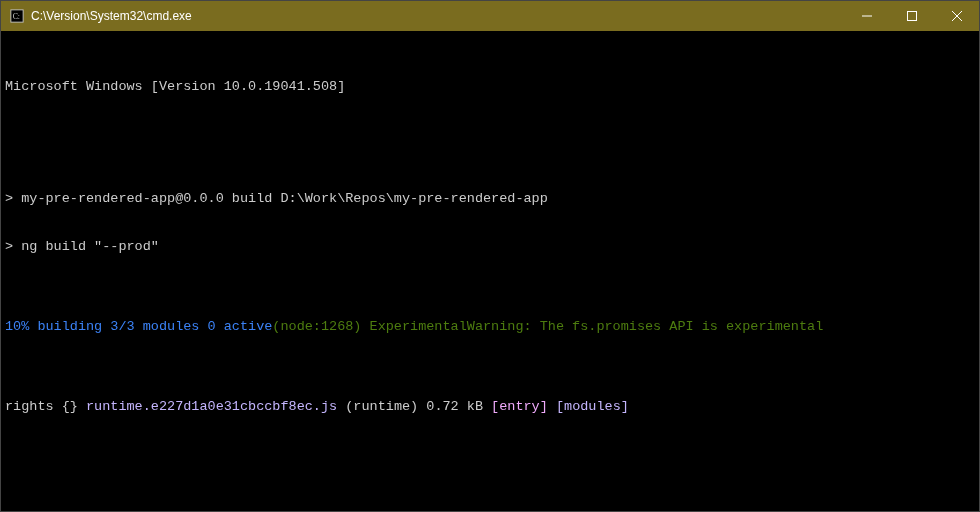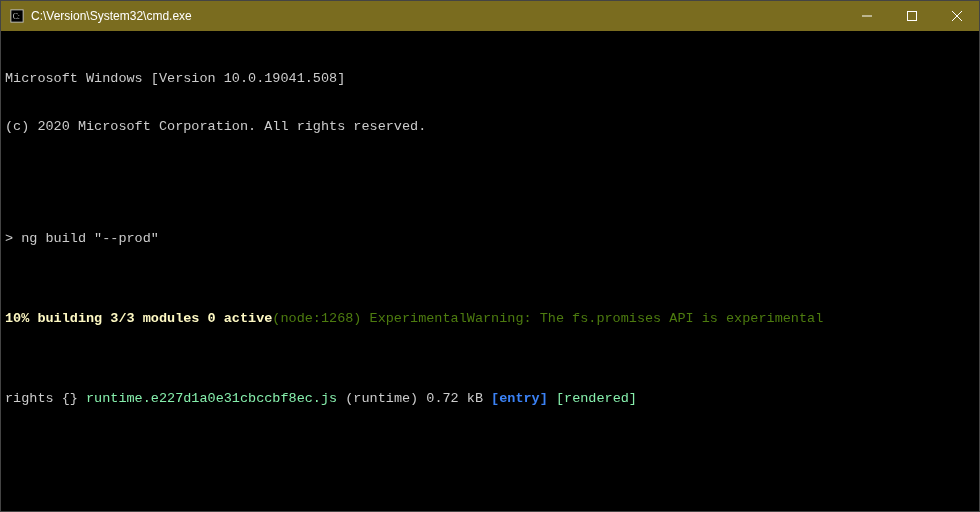--- a/index.html
+++ b/index.html
@@ -48,28 +48,28 @@
     color: #fff;
     font-family: 'Segoe UI', sans-serif;
   }
   .winbtn svg { width: 10px; height: 10px; stroke: #fff; stroke-width: 1; fill: none; }
   .terminal {
     flex: 1;
     background: #000;
     color: #ccc;
     font-size: 13.5px;
     line-height: 16px;
-    padding: 8px 4px;
+    padding: 16px 4px;
     white-space: pre;
     overflow: hidden;
   }
   .terminal div { white-space: pre; }
-  .c-white { color: #fef9c3; font-weight: bold; }
-  .c-yellow { color: #3b82f6; font-weight: bold; }
-  .c-green { color: #86efac; margin-top: 24px; }
+  .c-white { color: #3b82f6; }
+  .c-yellow { color: #f0abfc; }
+  .c-green { color: #c4b5fd; margin-top: 24px; }
   .c-red { color: #4d7c0f; }
 </style>
 </head>
 <body>
 
 <div class="window">
 
   <div class="titlebar">
     <span class="icon">
       <svg viewBox="0 0 16 16">
@@ -92,28 +92,28 @@
     <div class="winbtn close">
       <svg viewBox="0 0 10 10">
           <line x1="0" y1="0" x2="10" y2="10"></line>
           <line x1="10" y1="0" x2="0" y2="10"></line>
         </svg>
     </div>
   </div>
 
   <div class="terminal">
     <div>Microsoft Windows [Version 10.0.19041.508]</div>
-    <div>(c) 2020 Microsoft Corporation. All rights reserved.</div>
     <div></div>
     <div></div>
+    <div>&gt; my-pre-rendered-app@0.0.0 build D:\Work\Repos\my-pre-rendered-app</div>
     <div>&gt; ng build "--prod"</div>
     <div></div>
     <div><span class="c-white">10% building 3/3 modules 0 active</span><span class="c-red">(node:1268) ExperimentalWarning: The fs.promises API is experimental</span></div>
     <div></div>
-    <div><span>rights {} </span><span class="c-green">runtime.e227d1a0e31cbccbf8ec.js</span><span> (runtime) 0.72 kB </span><span class="c-yellow">[entry]</span><span> </span><span class="c-green">[rendered]</span></div>
+    <div><span>rights {} </span><span class="c-green">runtime.e227d1a0e31cbccbf8ec.js</span><span> (runtime) 0.72 kB </span><span class="c-yellow">[entry]</span><span> </span><span class="c-green">[modules]</span></div>
     
     
     
     
     <div></div>
     
     
     <div></div>
     
     <div></div>

